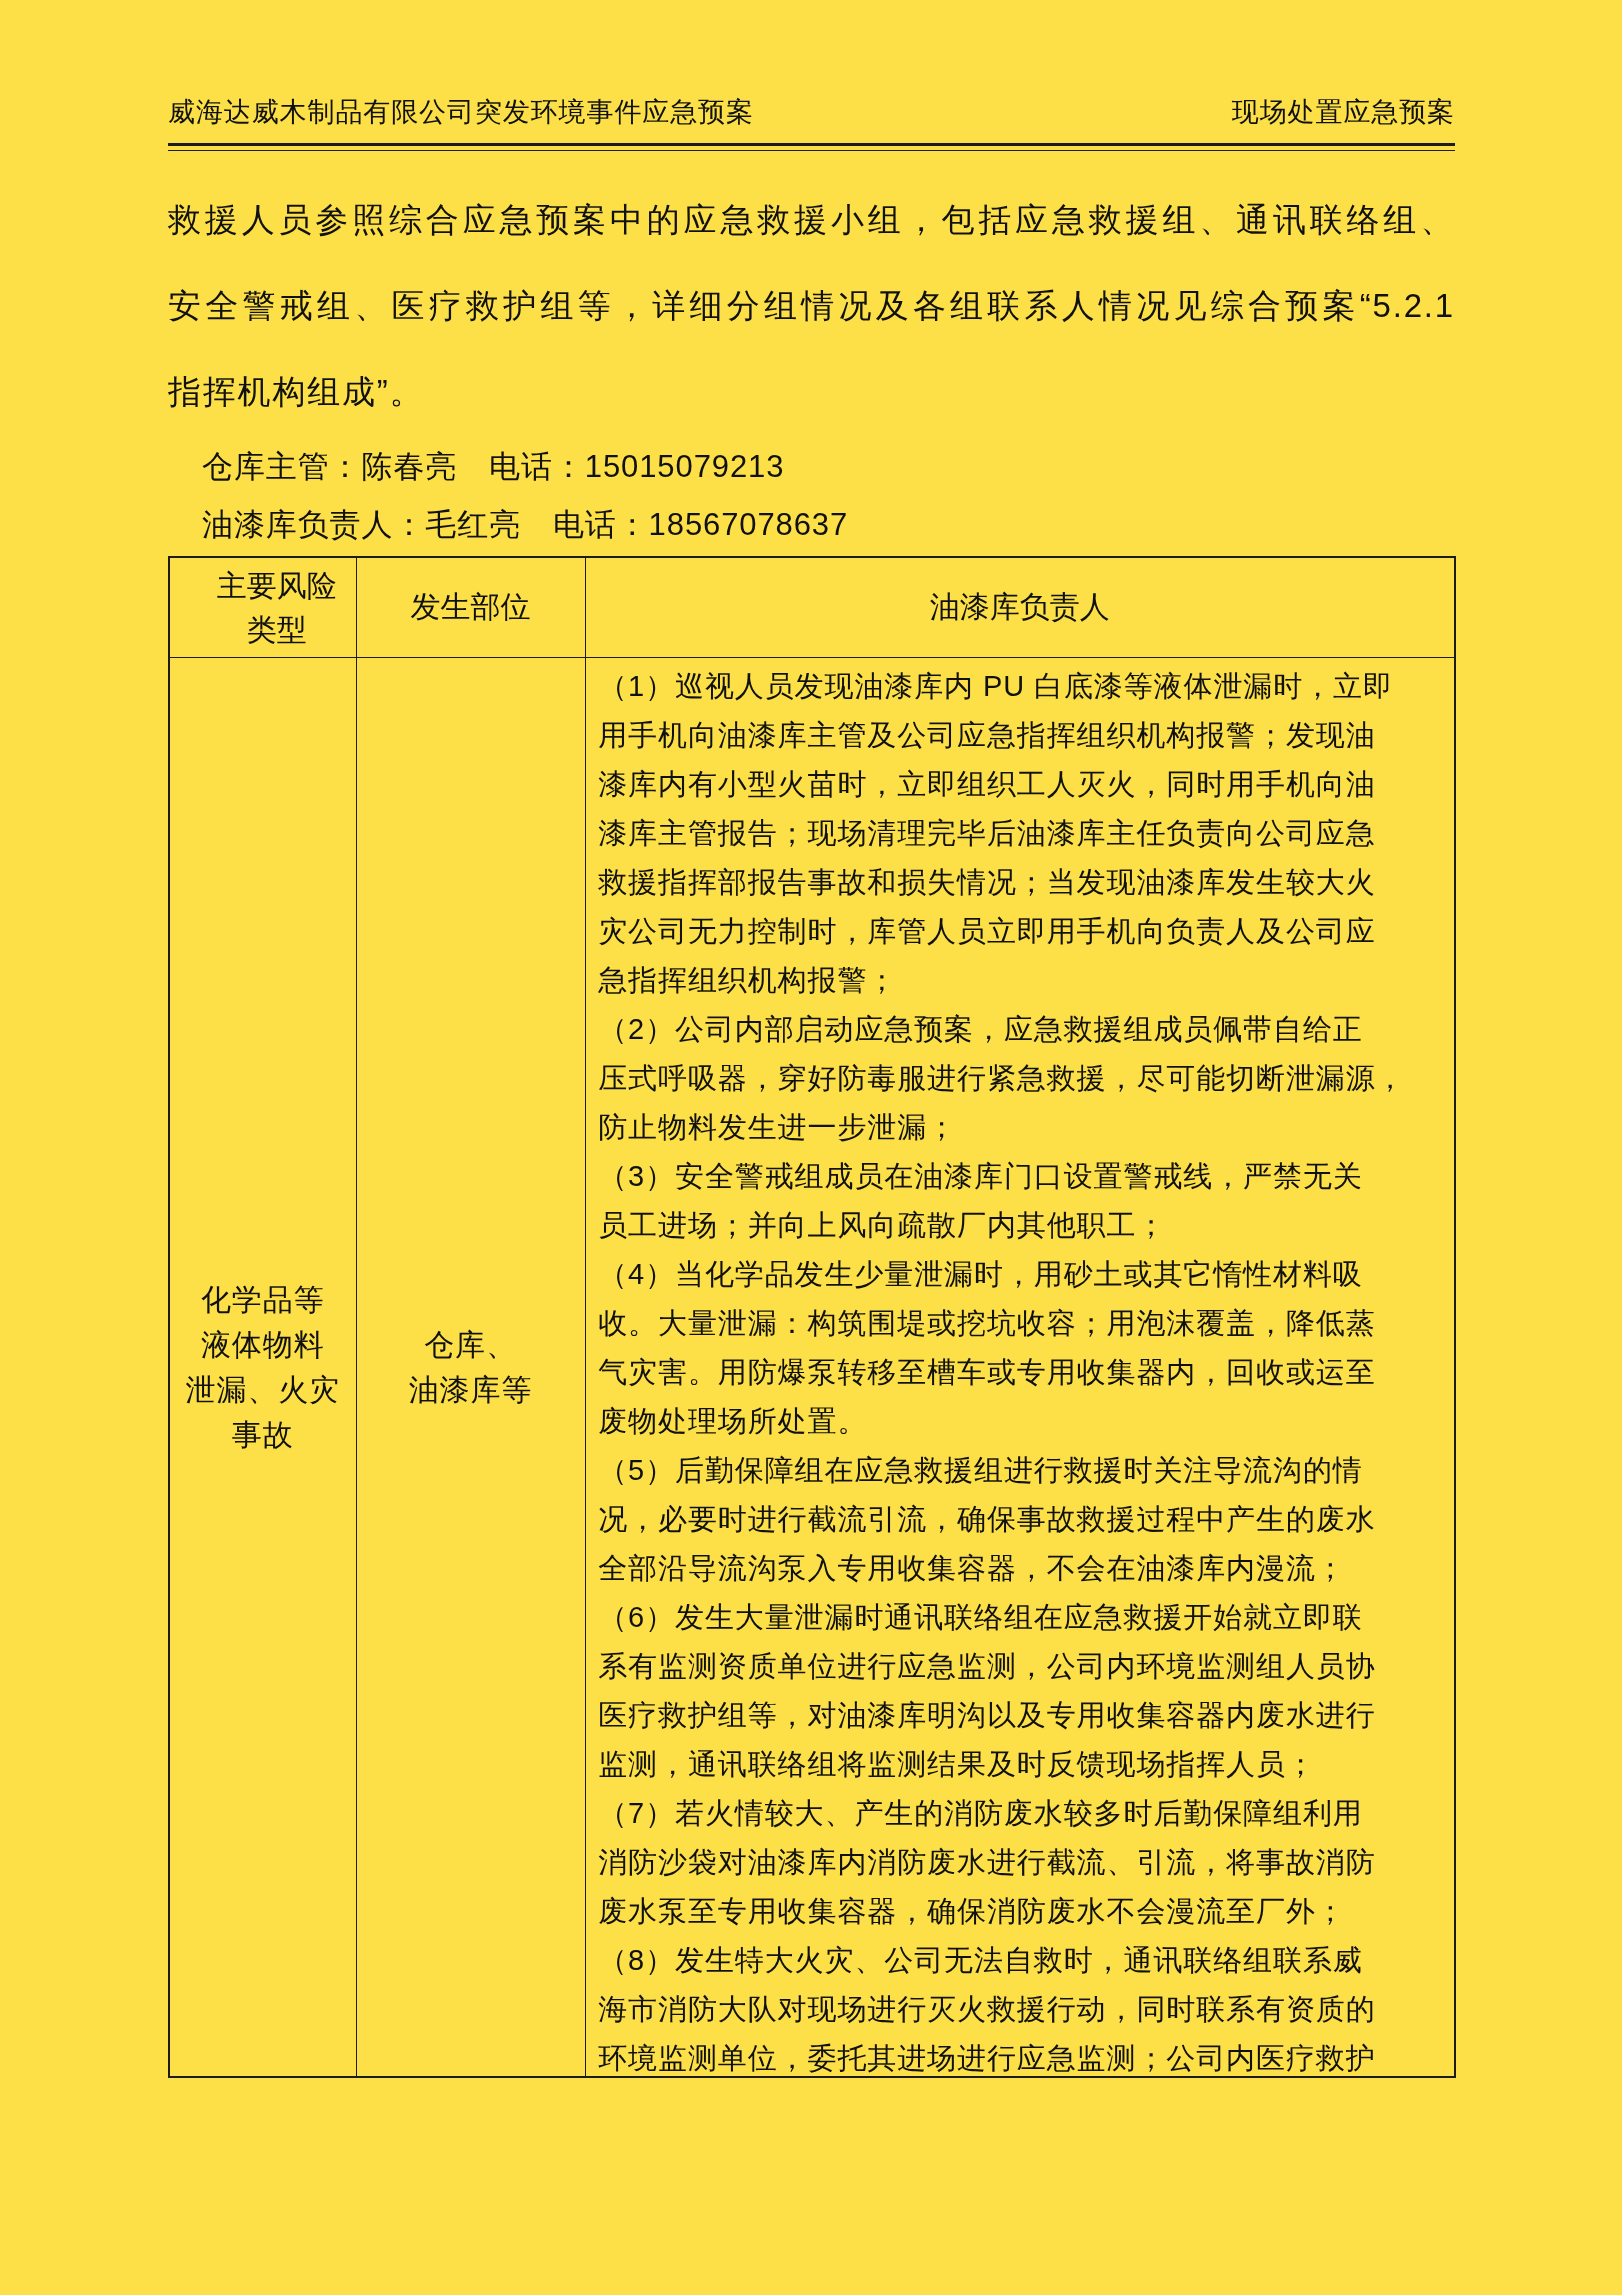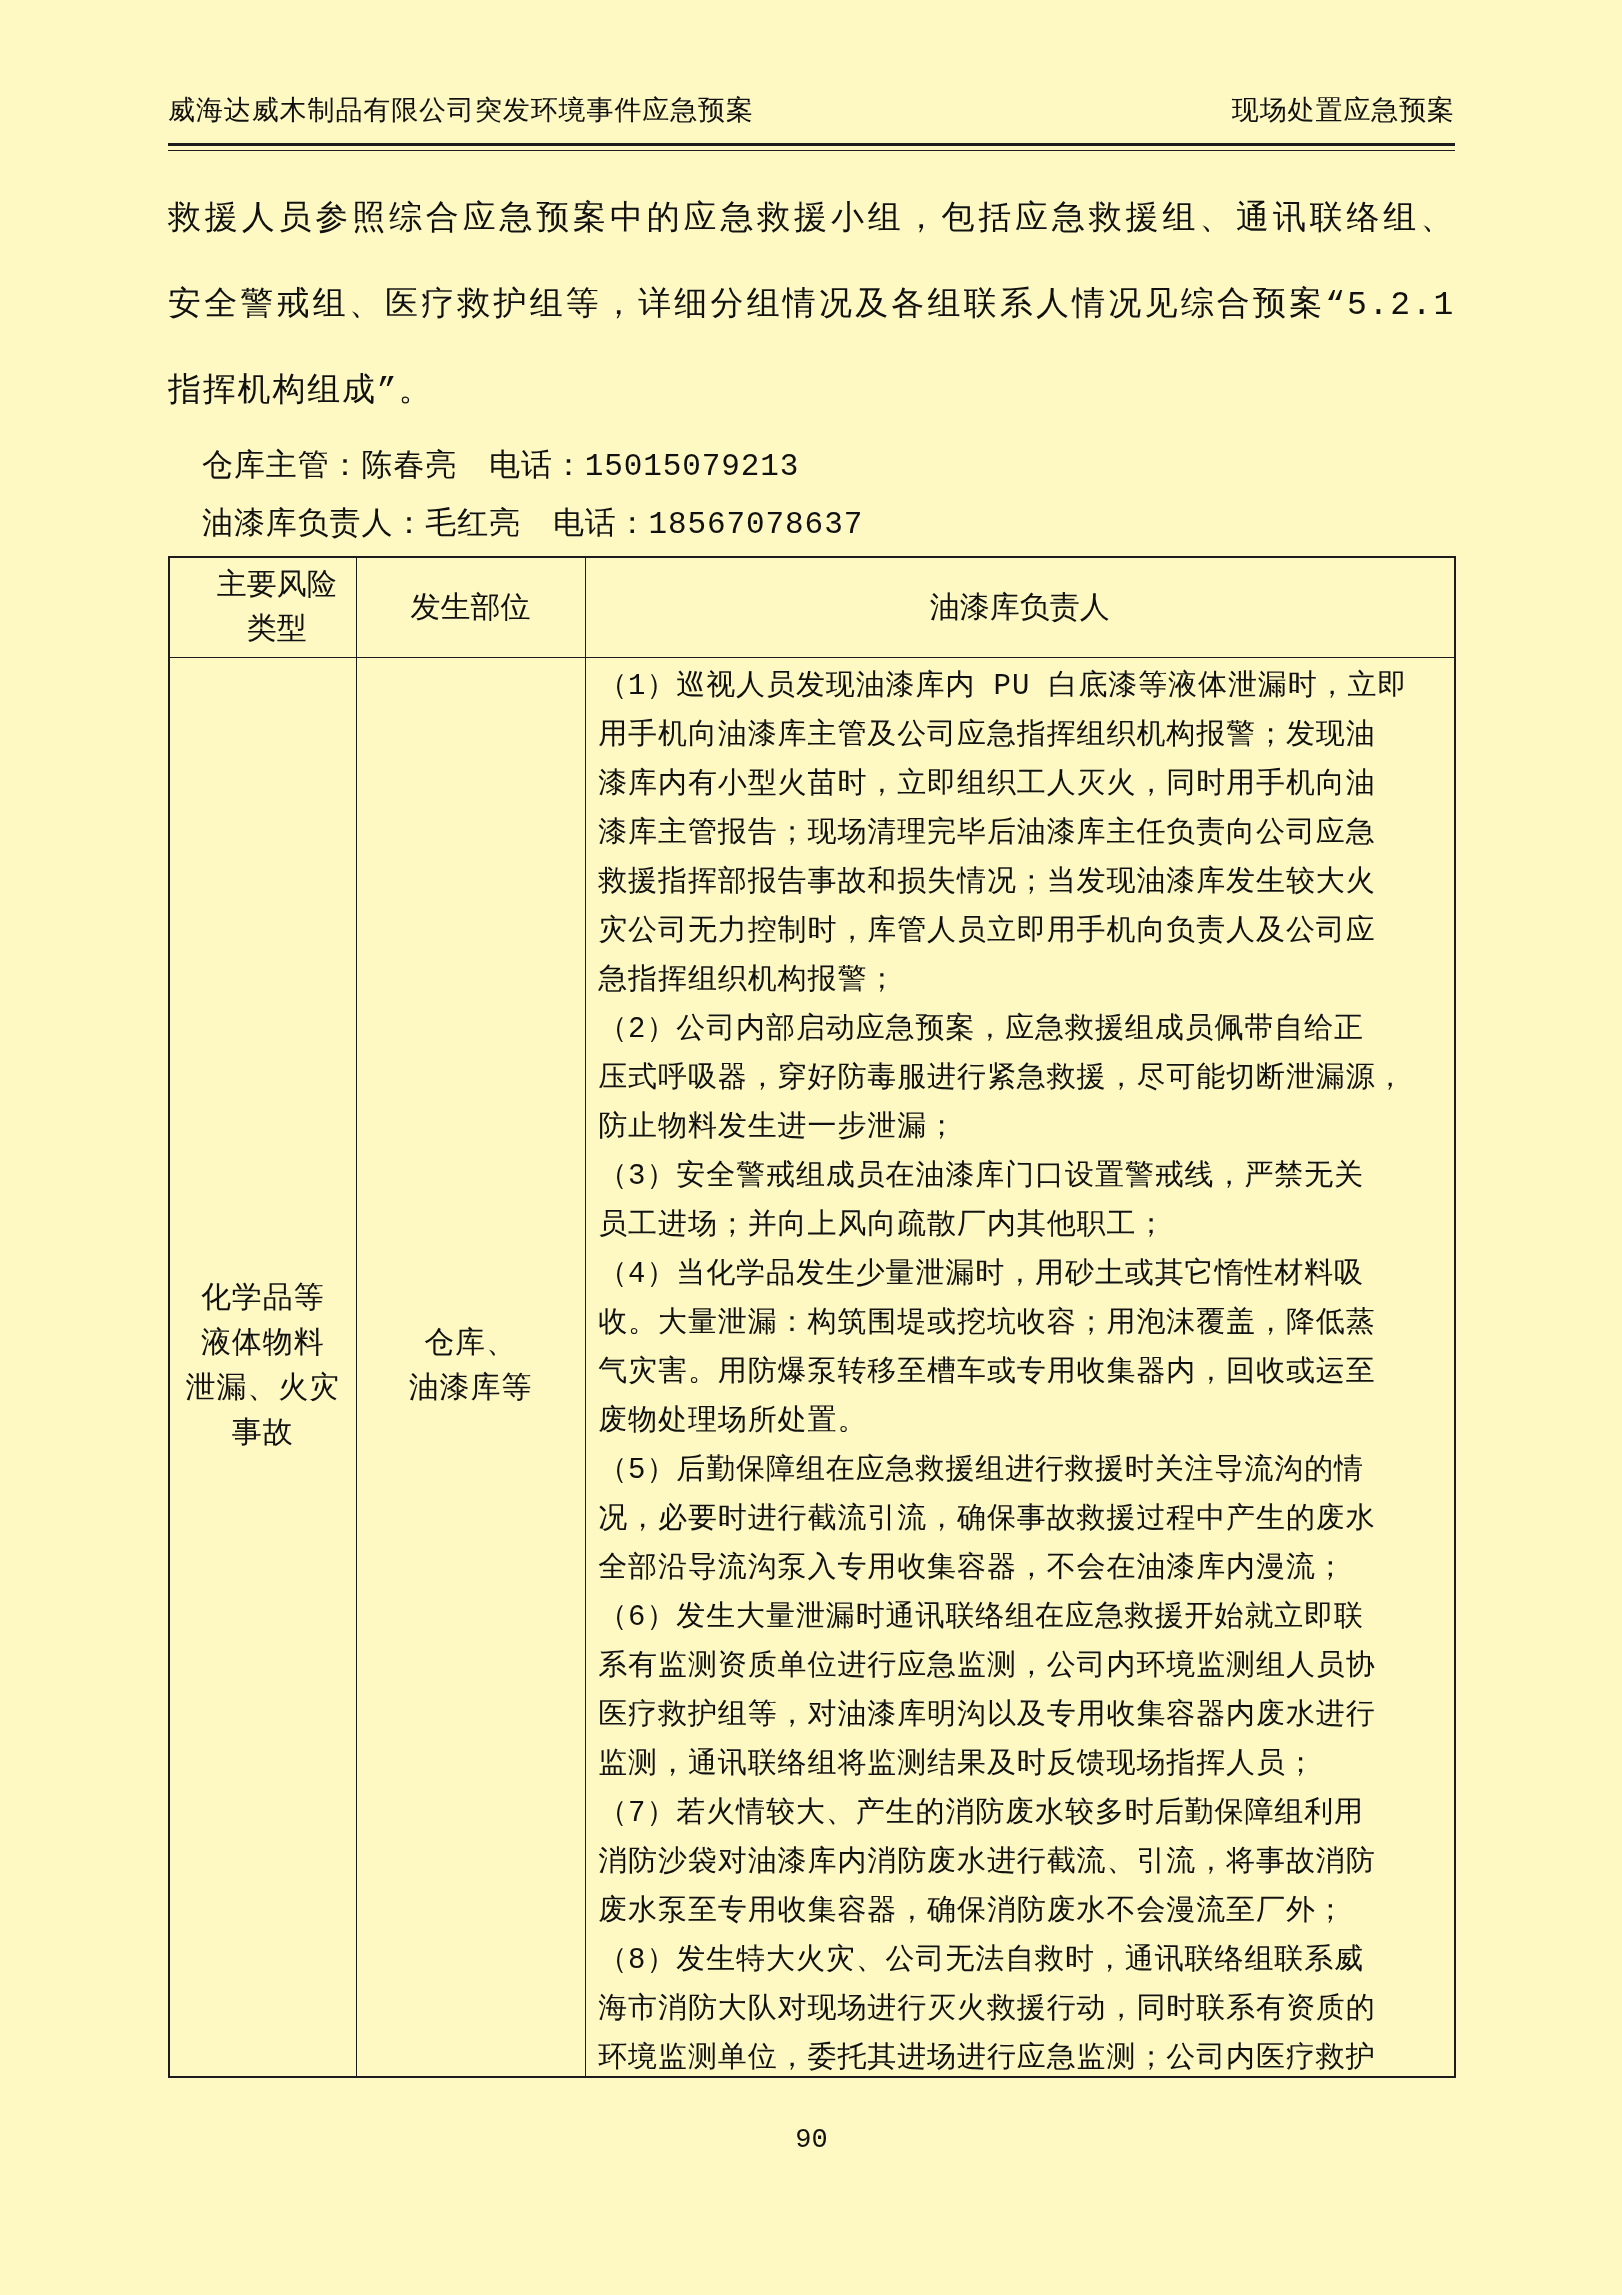--- a/index.html
+++ b/index.html
@@ -1,21 +1,21 @@
 <!DOCTYPE html>
 <html lang="zh" style="font-size:14.5px"><head>
 <meta charset="utf-8">
 <style>
   html,body{margin:0;padding:0;background:#e8e8e8;}
   .page{
     position:relative;
     width:1623px;height:2296px;
-    background:#fef9c3;
+    background:#fde047;
     color:#111;
-    font-family:Liberation Mono, monospace;
+    font-family:Liberation Sans, sans-serif;
     overflow:hidden;
     margin:0 auto;
   }
   .content{padding:0 168px;}
 
   
   .running-header{
     display:flex;justify-content:space-between;align-items:flex-end;
     padding-top:95px;
     font-size:27px;line-height:35px;letter-spacing:0.9px;
@@ -173,19 +173,16 @@
                 <div class="line">废水泵至专用收集容器，确保消防废水不会漫流至厂外；</div>
                 <div class="line">（8）发生特大火灾、公司无法自救时，通讯联络组联系威</div>
                 <div class="line">海市消防大队对现场进行灭火救援行动，同时联系有资质的</div>
                 <div class="line">环境监测单位，委托其进场进行应急监测；公司内医疗救护</div>
               </div>
           </td>
         </tr>
       </tbody>
     </table>
 
-    <div class="page-footer">
-      <span>90</span>
-    </div>
 
   </div>
 </div>
 
 
 </body></html>

